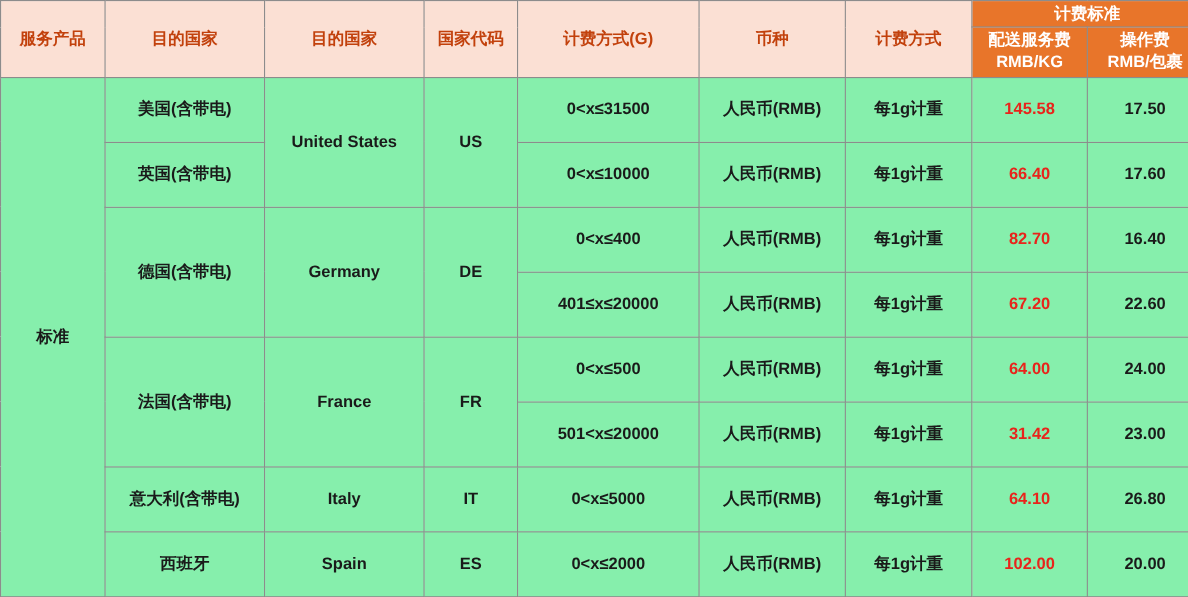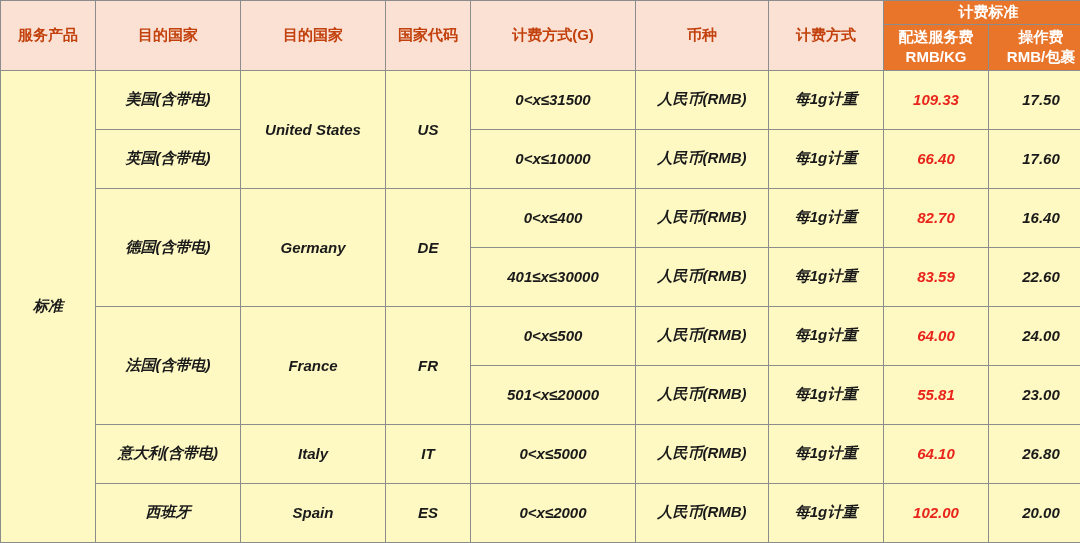--- a/index.html
+++ b/index.html
@@ -40,22 +40,21 @@
     color: #ffffff;
     font-size: 16px;
   }
   th.hdr-orange-sub {
     background: #e8752a;
     color: #ffffff;
     font-size: 15px;
     line-height: 1.35;
   }
   td.cell {
-    background: #fef9c3;
-    font-style: italic;
+    background: #86efac;
   }
   td.price {
     color: #e8241b;
   }
   td.cn-name {
     font-size: 15px;
   }
   td.en-name {
     font-size: 15px;
   }
@@ -117,21 +116,21 @@
   <tbody>
 
     <tr>
       <td class="cell product" rowspan="8">标准</td>
       <td class="cell cn-name">美国(含带电)</td>
       <td class="cell en-name" rowspan="2">United States</td>
       <td class="cell" rowspan="2">US</td>
       <td class="cell">0&lt;x≤31500</td>
       <td class="cell">人民币(RMB)</td>
       <td class="cell">每1g计重</td>
-      <td class="cell price">109.33</td>
+      <td class="cell price">145.58</td>
       <td class="cell">17.50</td>
     </tr>
 
     <tr>
       <td class="cell cn-name">英国(含带电)</td>
       <td class="cell">0&lt;x≤10000</td>
       <td class="cell">人民币(RMB)</td>
       <td class="cell">每1g计重</td>
       <td class="cell price">66.40</td>
       <td class="cell">17.60</td>
@@ -142,43 +141,43 @@
       <td class="cell en-name" rowspan="2">Germany</td>
       <td class="cell" rowspan="2">DE</td>
       <td class="cell">0&lt;x≤400</td>
       <td class="cell">人民币(RMB)</td>
       <td class="cell">每1g计重</td>
       <td class="cell price">82.70</td>
       <td class="cell">16.40</td>
     </tr>
 
     <tr>
-      <td class="cell">401≤x≤30000</td>
-      <td class="cell">人民币(RMB)</td>
-      <td class="cell">每1g计重</td>
-      <td class="cell price">83.59</td>
+      <td class="cell">401≤x≤20000</td>
+      <td class="cell">人民币(RMB)</td>
+      <td class="cell">每1g计重</td>
+      <td class="cell price">67.20</td>
       <td class="cell">22.60</td>
     </tr>
 
     <tr>
       <td class="cell cn-name" rowspan="2">法国(含带电)</td>
       <td class="cell en-name" rowspan="2">France</td>
       <td class="cell" rowspan="2">FR</td>
       <td class="cell">0&lt;x≤500</td>
       <td class="cell">人民币(RMB)</td>
       <td class="cell">每1g计重</td>
       <td class="cell price">64.00</td>
       <td class="cell">24.00</td>
     </tr>
 
     <tr>
       <td class="cell">501&lt;x≤20000</td>
       <td class="cell">人民币(RMB)</td>
       <td class="cell">每1g计重</td>
-      <td class="cell price">55.81</td>
+      <td class="cell price">31.42</td>
       <td class="cell">23.00</td>
     </tr>
 
     <tr>
       <td class="cell cn-name">意大利(含带电)</td>
       <td class="cell en-name">Italy</td>
       <td class="cell">IT</td>
       <td class="cell">0&lt;x≤5000</td>
       <td class="cell">人民币(RMB)</td>
       <td class="cell">每1g计重</td>

